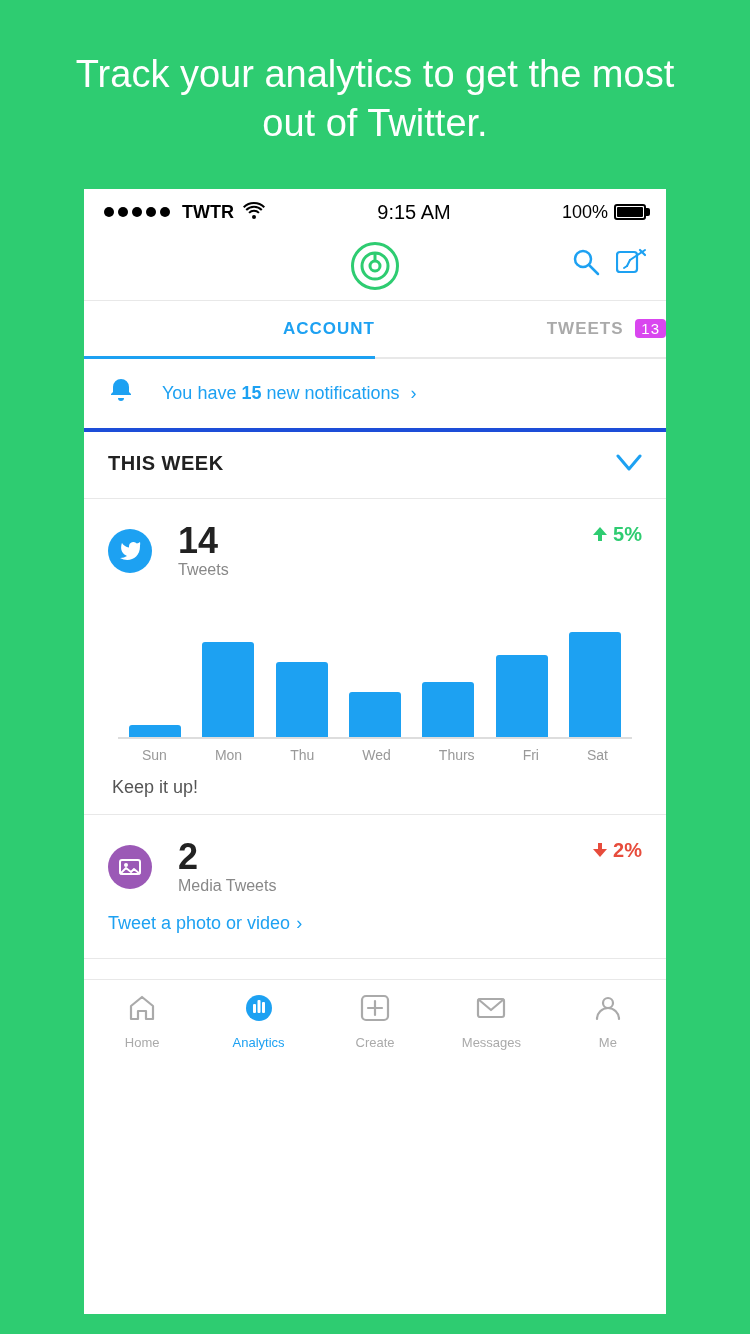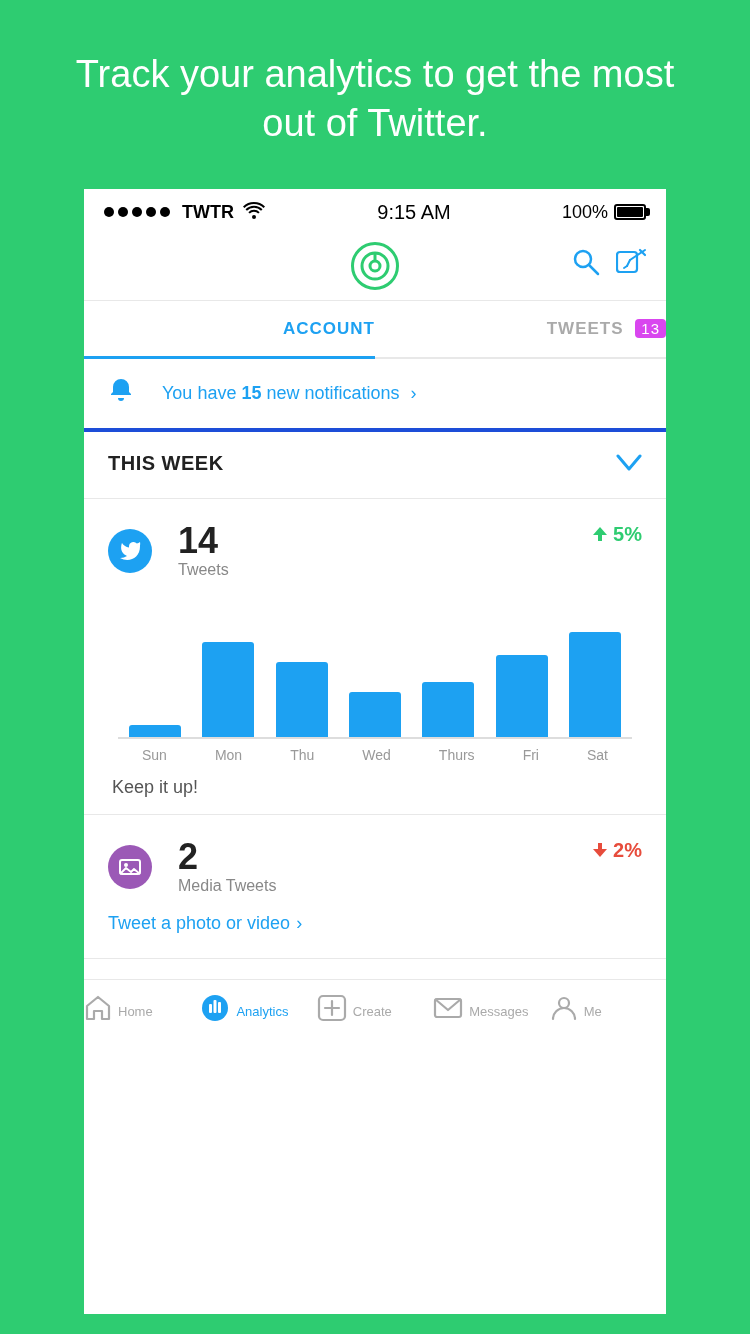--- a/index.html
+++ b/index.html
@@ -206,21 +206,21 @@
     
     .bottom-nav {
       display: flex;
       justify-content: space-around;
       align-items: center;
       padding: 14px 0 18px;
       border-top: 1px solid #e8e8e8;
       background: white;
     }
     .nav-item {
-      display: flex; flex-direction: row; align-items: center;
+      display: flex; flex-direction: column; align-items: center;
       gap: 6px; cursor: pointer; flex: 1;
     }
     .nav-icon { font-size: 26px; color: #aaa; }
     .nav-icon.active { color: #1da1f2; }
     .nav-label { font-size: 13px; color: #aaa; font-weight: 500; }
     .nav-label.active { color: #1da1f2; }
   </style>
 </head>
 <body>
 

